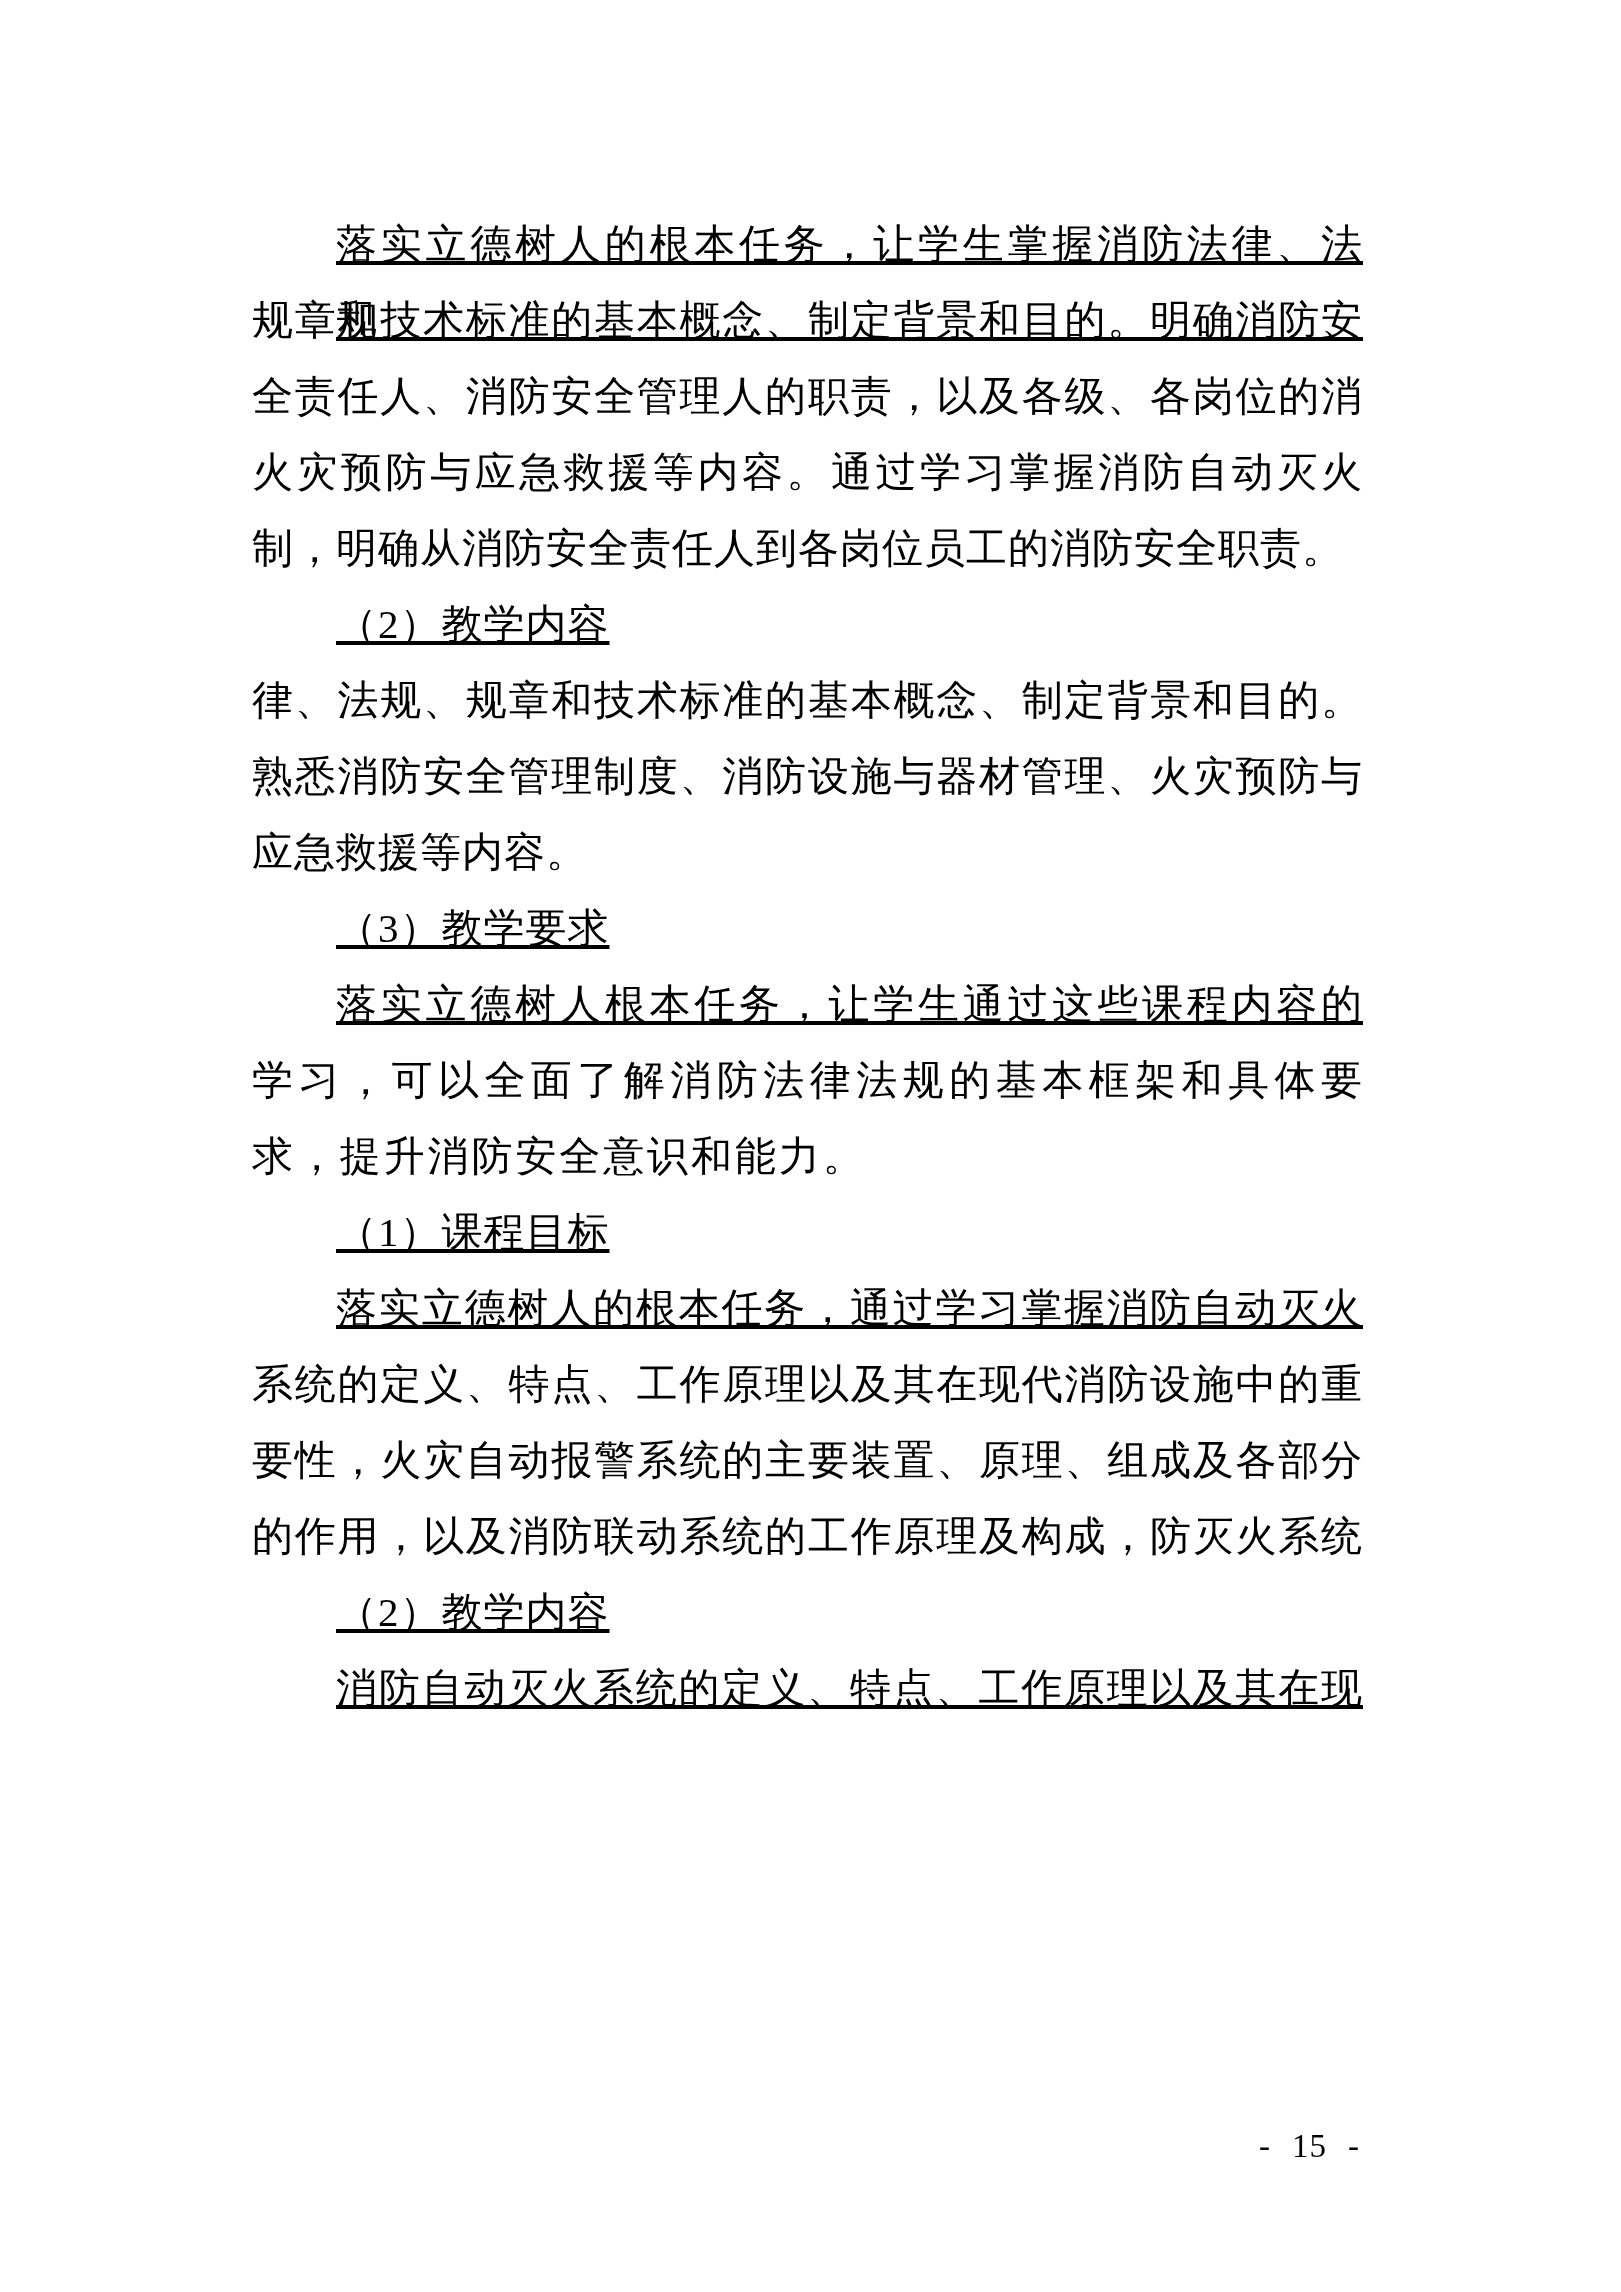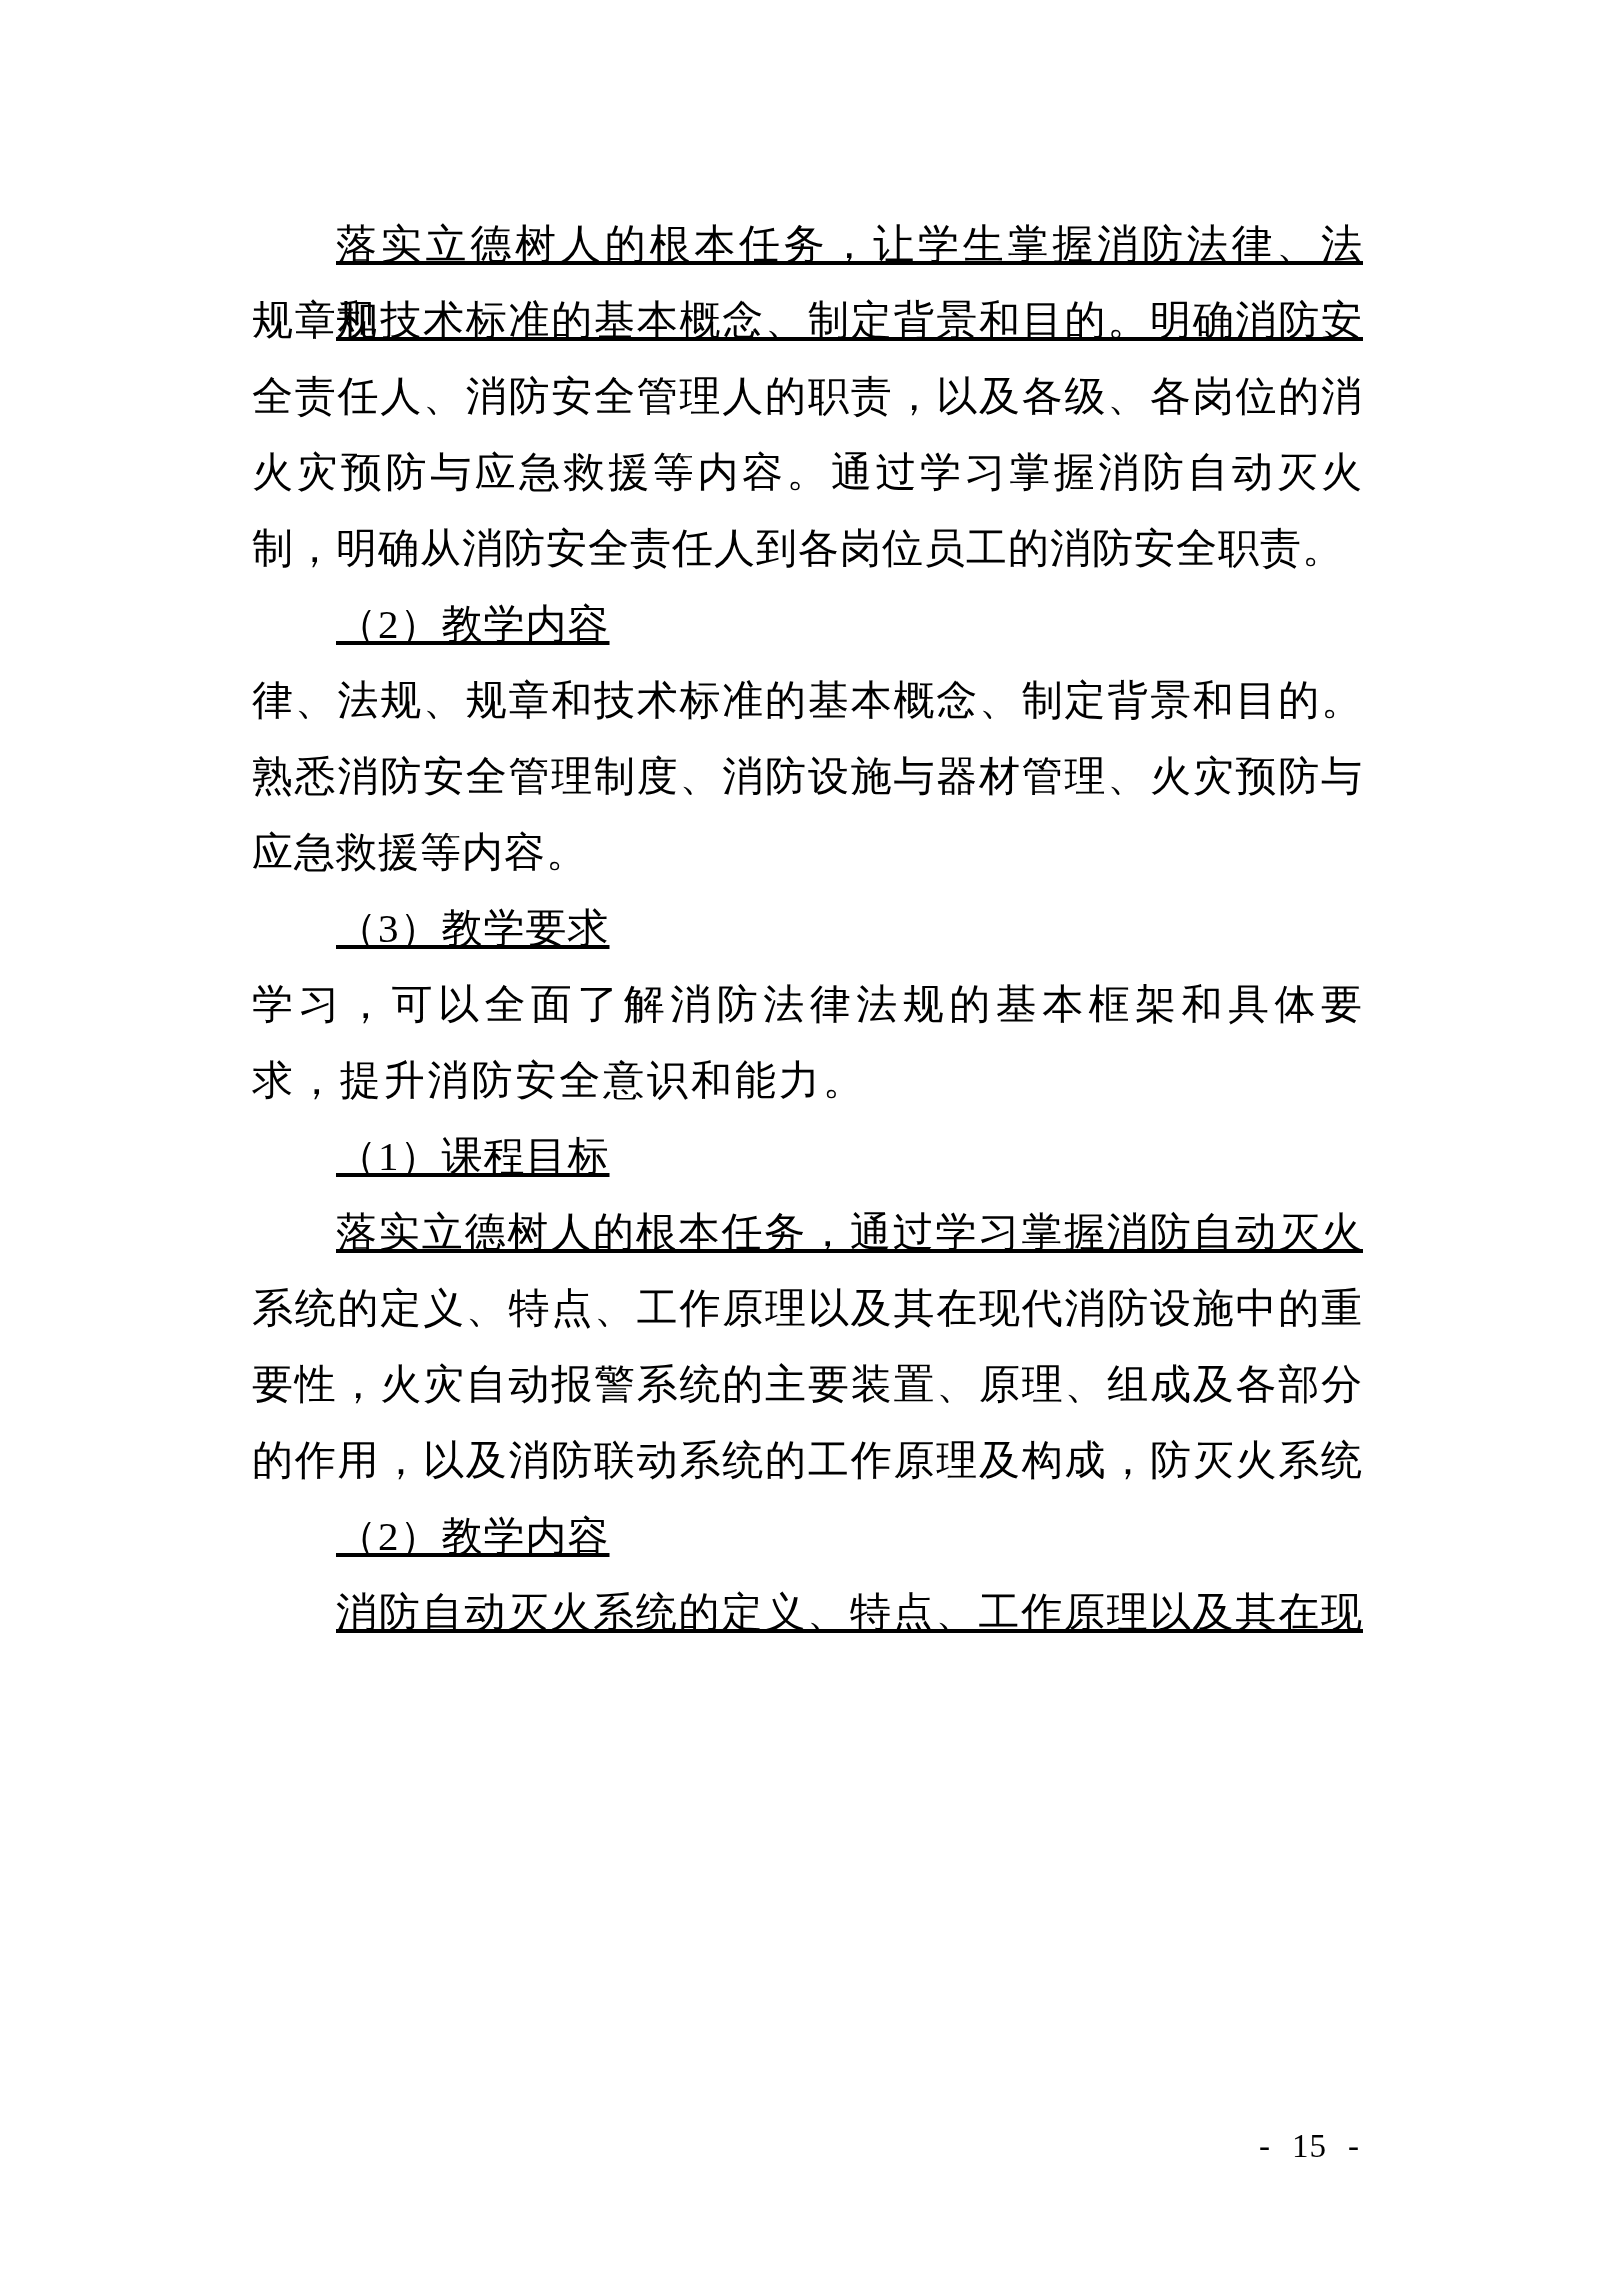--- a/index.html
+++ b/index.html
@@ -63,20 +63,21 @@
       <div class="line indent fill"><span>落实立德树人的根本任务，让学生掌握消防法律、法规、</span></div>
       <div class="line fill"><span>规章和技术标准的基本概念、制定背景和目的。明确消防安</span></div>
       <div class="line fill"><span>全责任人、消防安全管理人的职责，以及各级、各岗位的消</span></div>
       <div class="line fill"><span>火灾预防与应急救援等内容。通过学习掌握消防自动灭火</span></div>
       <div class="line"><span>制，明确从消防安全责任人到各岗位员工的消防安全职责。</span></div>
       <div class="line indent"><span>（2）教学内容</span></div>
       <div class="line fill"><span>律、法规、规章和技术标准的基本概念、制定背景和目的。</span></div>
       <div class="line fill"><span>熟悉消防安全管理制度、消防设施与器材管理、火灾预防与</span></div>
       <div class="line"><span>应急救援等内容。</span></div>
       <div class="line indent"><span>（3）教学要求</span></div>
+      <div class="line indent fill"><span>落实立德树人根本任务，让学生通过这些课程内容的</span></div>
       <div class="line fill"><span>学习，可以全面了解消防法律法规的基本框架和具体要</span></div>
       <div class="line spread"><span>求，提升消防安全意识和能力。</span></div>
       <div class="line indent"><span>（1）课程目标</span></div>
       <div class="line indent fill"><span>落实立德树人的根本任务，通过学习掌握消防自动灭火</span></div>
       <div class="line fill"><span>系统的定义、特点、工作原理以及其在现代消防设施中的重</span></div>
       <div class="line fill"><span>要性，火灾自动报警系统的主要装置、原理、组成及各部分</span></div>
       <div class="line fill"><span>的作用，以及消防联动系统的工作原理及构成，防灭火系统</span></div>
       <div class="line indent"><span>（2）教学内容</span></div>
       <div class="line indent fill"><span>消防自动灭火系统的定义、特点、工作原理以及其在现</span></div>
     </div>

